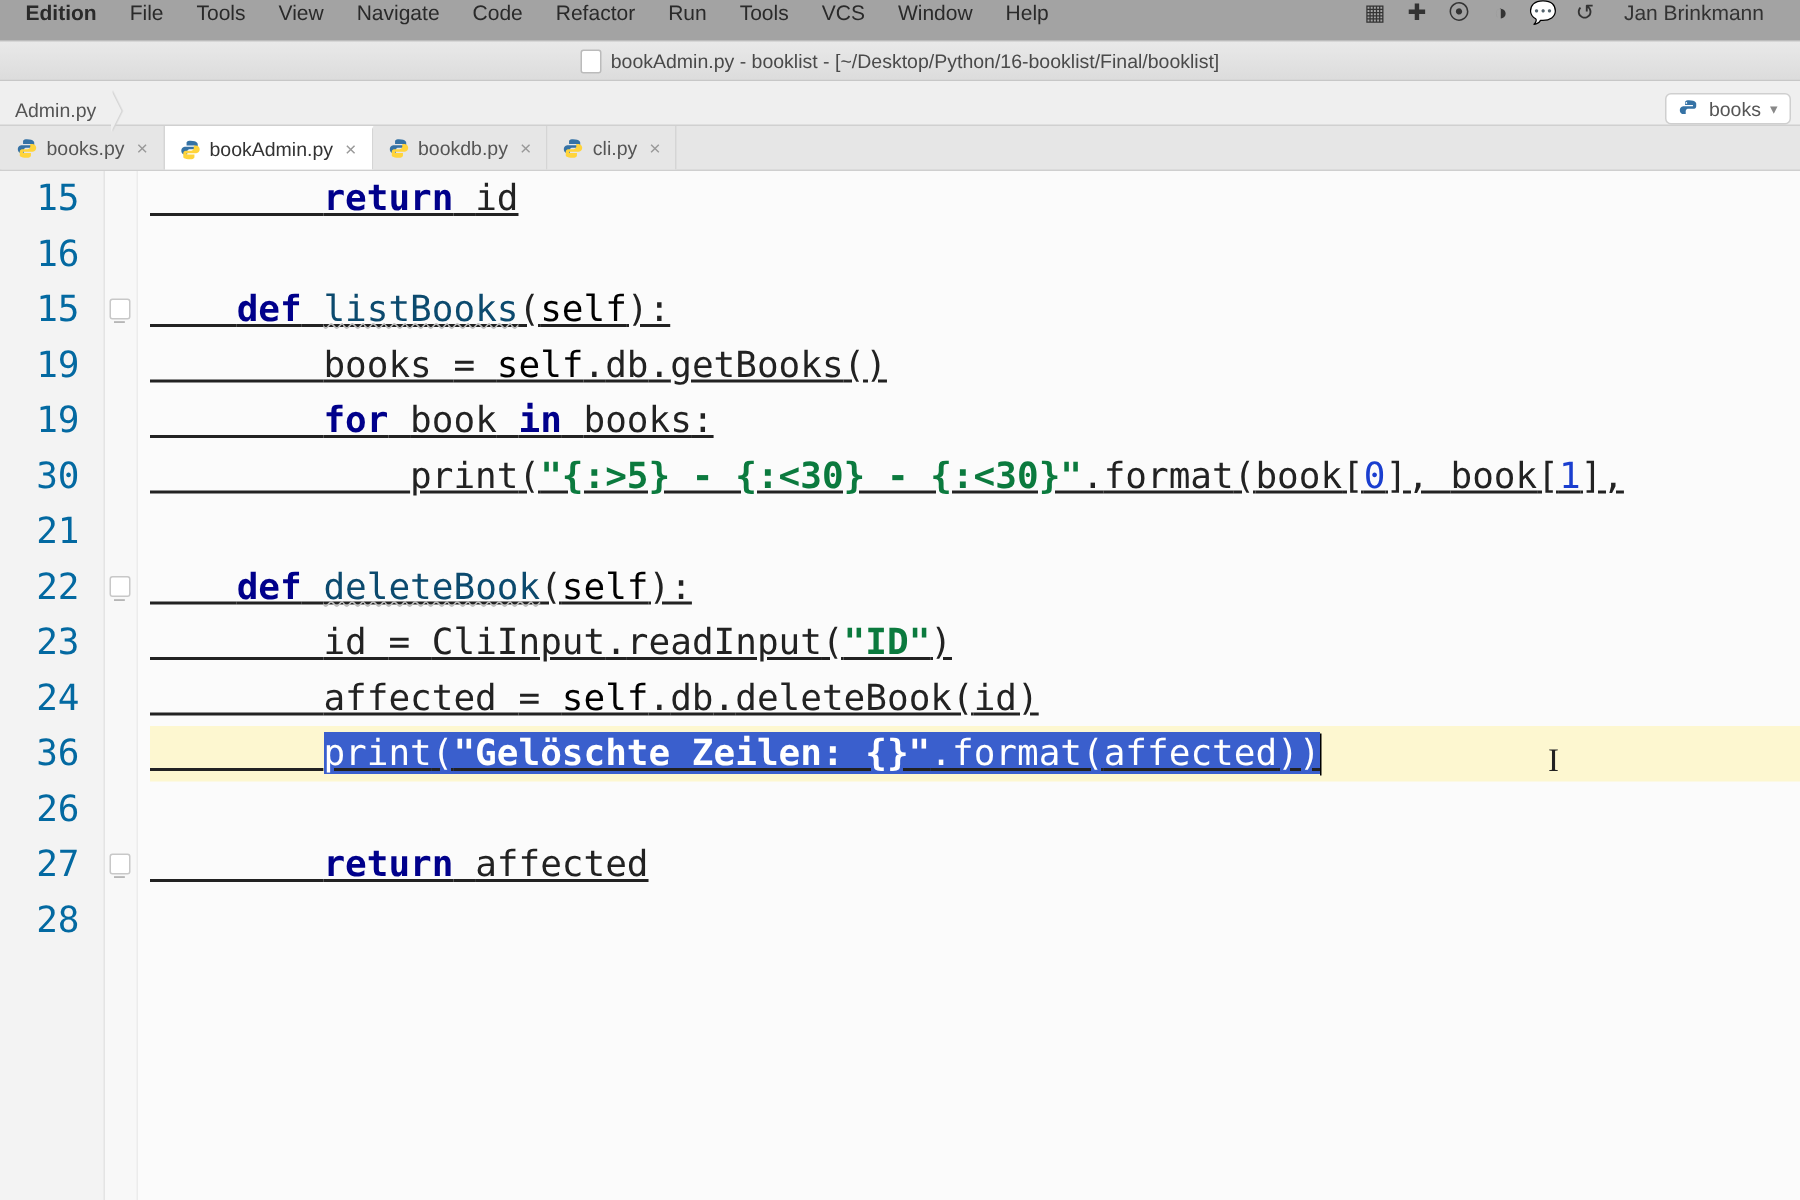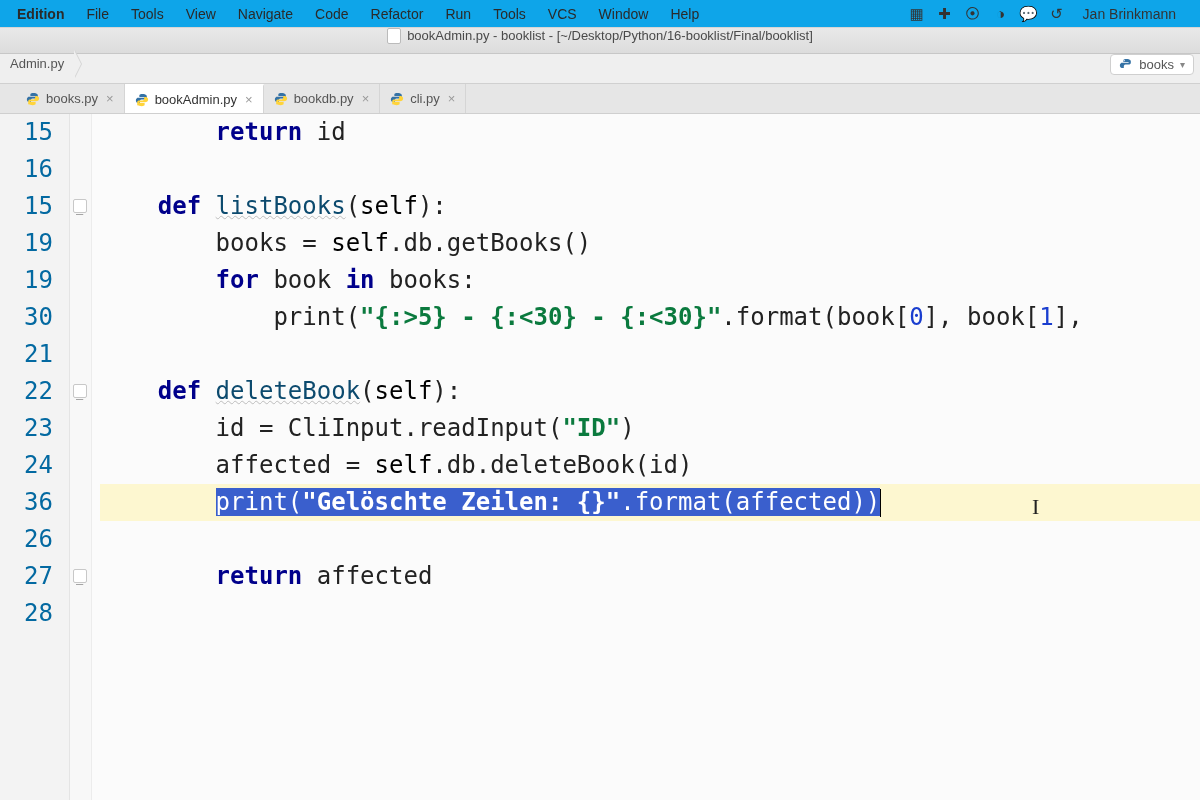--- a/index.html
+++ b/index.html
@@ -7,23 +7,23 @@
     font-family: -apple-system, "Helvetica Neue", Arial, sans-serif;
     background: #f0f0f0;
     width: 1200px;
     height: 800px;
     overflow: hidden;
     color: #333;
   }
   
   .menubar {
     display: flex;
-    align-items: center;
+    align-items: flex-start;
     height: 28px;
-    background: #0ea5e9;
+    background: #a3a3a3;
     border-bottom: 1px solid #d6d6d6;
     font-size: 14px;
     padding: 0 6px;
   }
   .menubar .menu-item {
     padding: 0 11px;
     cursor: default;
     color: #2a2a2a;
   }
   .menubar .menu-item.bold { font-weight: 700; }
@@ -38,37 +38,37 @@
     width: 16px; height: 16px; fill: #444; stroke: #444;
     font-size: 15px; display:inline-flex; align-items:center; justify-content:center;
   }
   .menubar .user { padding: 0 10px; }
   
   .titlebar {
     height: 26px;
     background: linear-gradient(#e9e9e9,#dcdcdc);
     border-bottom: 1px solid #c7c7c7;
     display: flex;
-    align-items: flex-start;
+    align-items: center;
     justify-content: center;
     font-size: 13px;
     color: #4a4a4a;
     gap: 6px;
   }
   .titlebar .doc-icon {
     width: 14px; height: 16px; background:#fff; border:1px solid #bbb;
     border-radius:2px; position:relative;
   }
   
   .navbar {
     height: 30px;
     background: #efefef;
     border-bottom: 1px solid #d0d0d0;
     display: flex;
-    align-items: flex-start;
+    align-items: flex-end;
     font-size: 13px;
     padding: 0 6px;
     position: relative;
   }
   .breadcrumb {
     display:flex; align-items:center; color:#555;
     padding: 2px 10px 2px 4px;
     border-right: 1px solid #d4d4d4;
     position:relative;
   }
@@ -84,21 +84,21 @@
     padding:2px 8px; font-size:13px; color:#555;
   }
   .navbar .right-ctl .pyicon{ width:14px;height:14px; }
   .navbar .right-ctl .chev{ font-size:10px; color:#888;}
   
   .tabs {
     display:flex;
     height: 30px;
     background:#e6e6e6;
     border-bottom:1px solid #cfcfcf;
-    padding-left:16px;
+    padding-left:1px;
   }
   .tab {
     display:flex; align-items:center; gap:6px;
     padding: 0 10px;
     font-size:13px;
     color:#555;
     border-right:1px solid #d5d5d5;
     background:#e6e6e6;
     cursor:default;
   }
@@ -139,20 +139,21 @@
     position:absolute; left:3px; width:14px; height:14px;
     border:1px solid #c8c8c8; border-radius:2px; background:#fff;
   }
   .fold-mark::after{content:"–"; position:absolute; left:2px; top:-4px; font-size:12px; color:#999;}
   .code {
     flex:1;
     padding-left: 8px;
     white-space: pre;
     color:#222;
     position:relative;
+    text-decoration:underline;
   }
   .code .row { height:37px; display:block; }
   .code .row.hl {
     background:#fdf7d0;
   }
   .kw { color:#00008b; font-weight:700; }
   .self { color:#000000; }
   .name { color:#222; }
   .fn { color:#0c4a6e; }
   .str { color:#0b7a3e; font-weight:700; }

